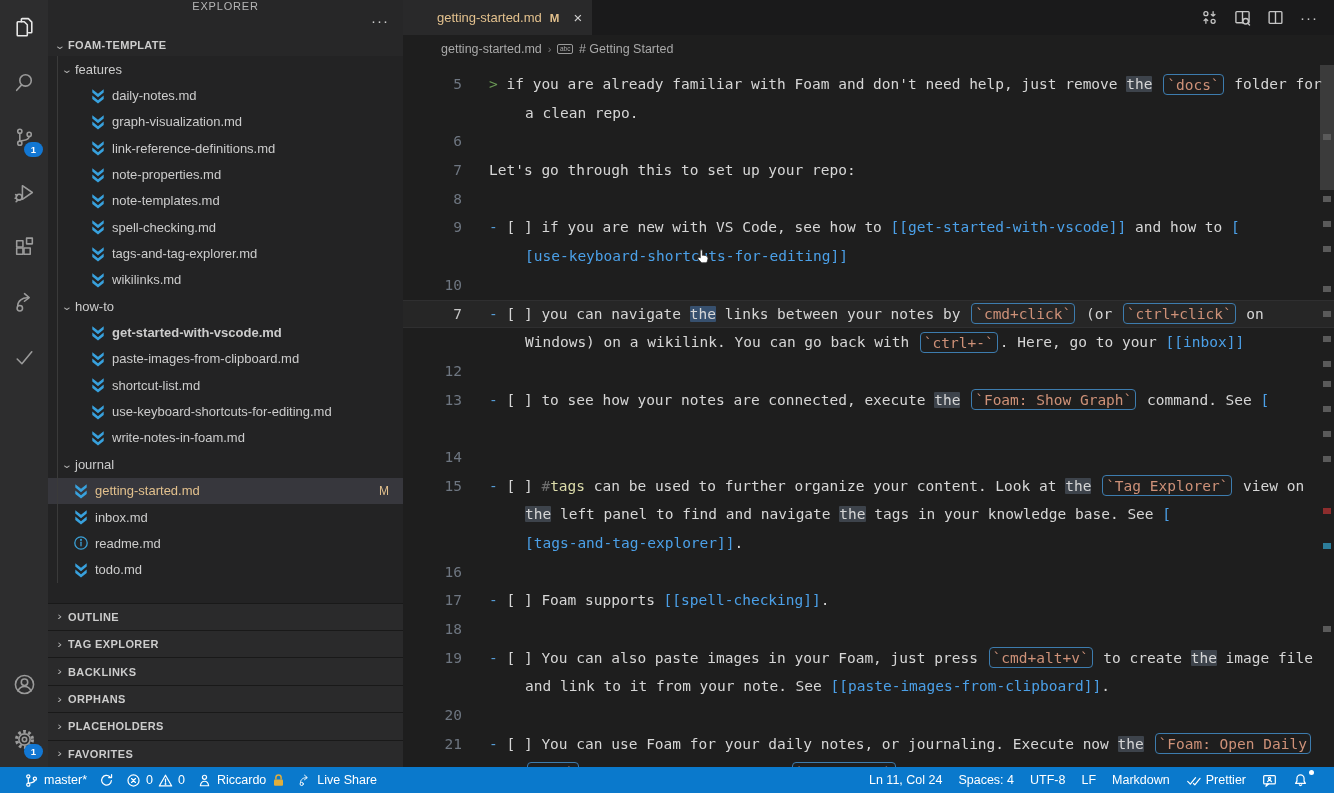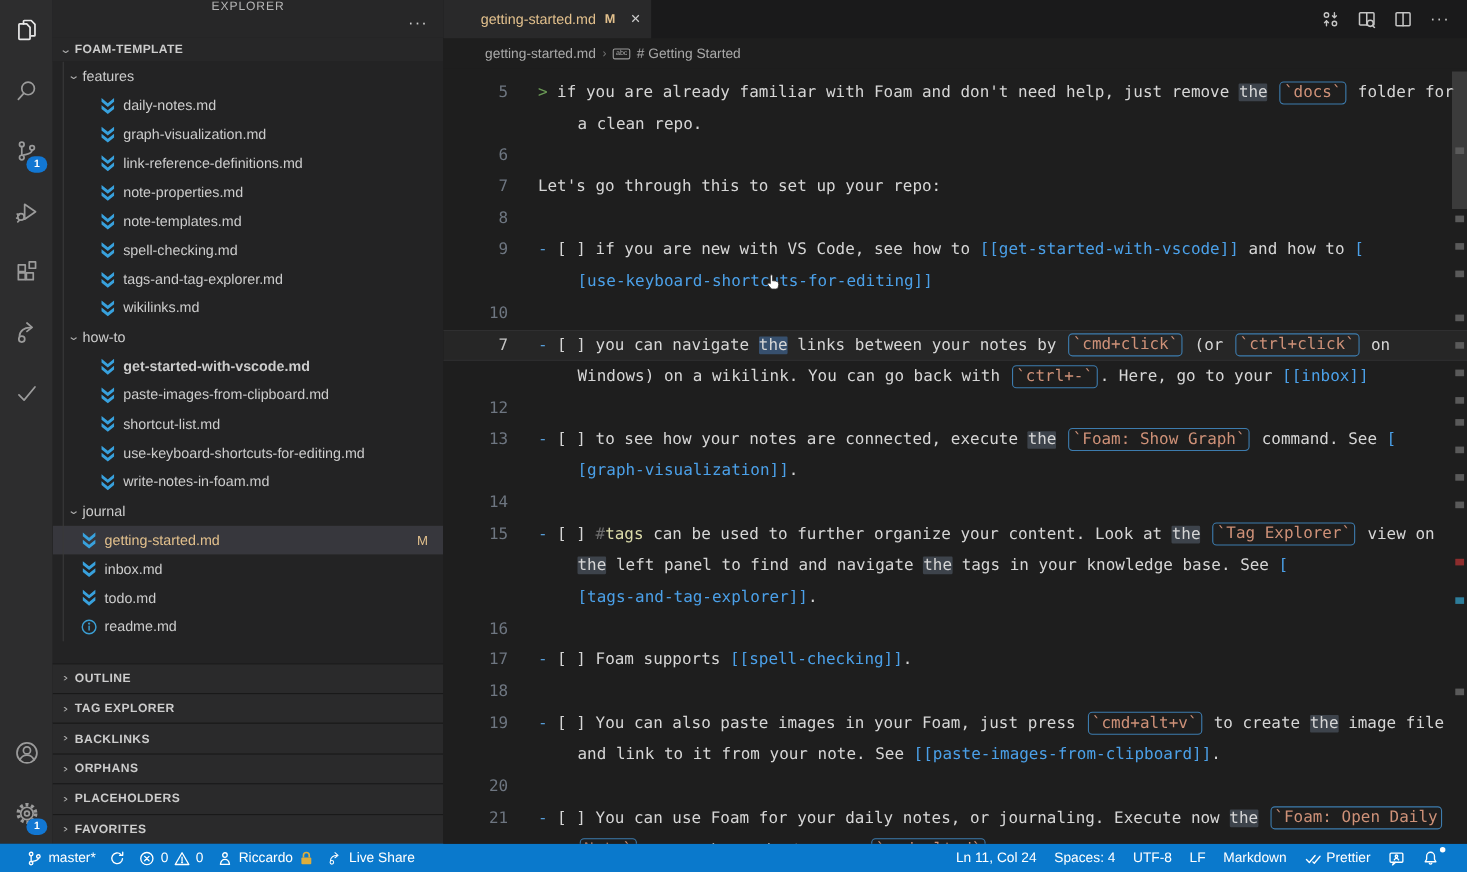--- a/index.html
+++ b/index.html
@@ -302,37 +302,37 @@
           <div class="trow" style="padding-left: 25px;">
             <span class="ficon">
               <svg viewBox="0 0 16 16">
                 <path fill="currentColor" d="M2.3 1.2L8 5.8l5.7-4.6v3.4L8 9.2 2.3 4.6z"></path>
                 <path fill="currentColor" d="M2.3 7.6L8 12.2l5.7-4.6V11L8 15.6 2.3 11z"></path>
               </svg>
             </span>
             <span>inbox.md</span>
           </div>
           <div class="trow" style="padding-left: 25px;">
-            <span class="ficon">
-              <svg viewBox="0 0 16 16">
-                <path fill="currentColor" d="M2.3 1.2L8 5.8l5.7-4.6v3.4L8 9.2 2.3 4.6z"></path>
-                <path fill="currentColor" d="M2.3 7.6L8 12.2l5.7-4.6V11L8 15.6 2.3 11z"></path>
-              </svg>
-            </span>
-            <span>todo.md</span>
-          </div>
-          <div class="trow" style="padding-left: 25px;">
             <span class="ficon" style="color: rgb(59, 159, 212);">
               <svg viewBox="0 0 16 16" fill="none" stroke="currentColor" stroke-width="1.3" stroke-linecap="round" stroke-linejoin="round">
                 <circle cx="8" cy="8" r="6.2"></circle>
                 <path d="M8 7.2v3.6"></path>
                 <circle cx="8" cy="4.9" r=".4" fill="currentColor"></circle>
               </svg>
             </span>
             <span>readme.md</span>
+          </div>
+          <div class="trow" style="padding-left: 25px;">
+            <span class="ficon">
+              <svg viewBox="0 0 16 16">
+                <path fill="currentColor" d="M2.3 1.2L8 5.8l5.7-4.6v3.4L8 9.2 2.3 4.6z"></path>
+                <path fill="currentColor" d="M2.3 7.6L8 12.2l5.7-4.6V11L8 15.6 2.3 11z"></path>
+              </svg>
+            </span>
+            <span>todo.md</span>
           </div>
         </div>
       <div class="panes">
           <div class="pane">
             <span class="chev">›</span>
             <span>OUTLINE</span>
           </div>
           <div class="pane">
             <span class="chev">›</span>
             <span>TAG EXPLORER</span>
@@ -436,21 +436,20 @@
             <div class="crow">
               <span class="gut">12</span>
               <span class="ltxt"></span>
             </div>
             <div class="crow">
               <span class="gut">13</span>
               <span class="ltxt"><span class="dash">- </span><span>[ ] to see how your notes are connected, execute </span><span class="hl">the</span><span> </span><span class="codespan">`Foam: Show Graph`</span><span> command. See </span><span class="link">[</span></span>
             </div>
             <div class="crow wrap">
               <span class="gut"></span>
-              <span class="ltxt"><span class="link">[graph-visualization]]</span><span>.</span></span>
             </div>
             <div class="crow">
               <span class="gut">14</span>
               <span class="ltxt"></span>
             </div>
             <div class="crow">
               <span class="gut">15</span>
               <span class="ltxt"><span class="dash">- </span><span>[ ] </span><span class="hash">#</span><span class="tag">tags</span><span> can be used to further organize your content. Look at </span><span class="hl">the</span><span> </span><span class="codespan">`Tag Explorer`</span><span> view on</span></span>
             </div>
             <div class="crow wrap">

